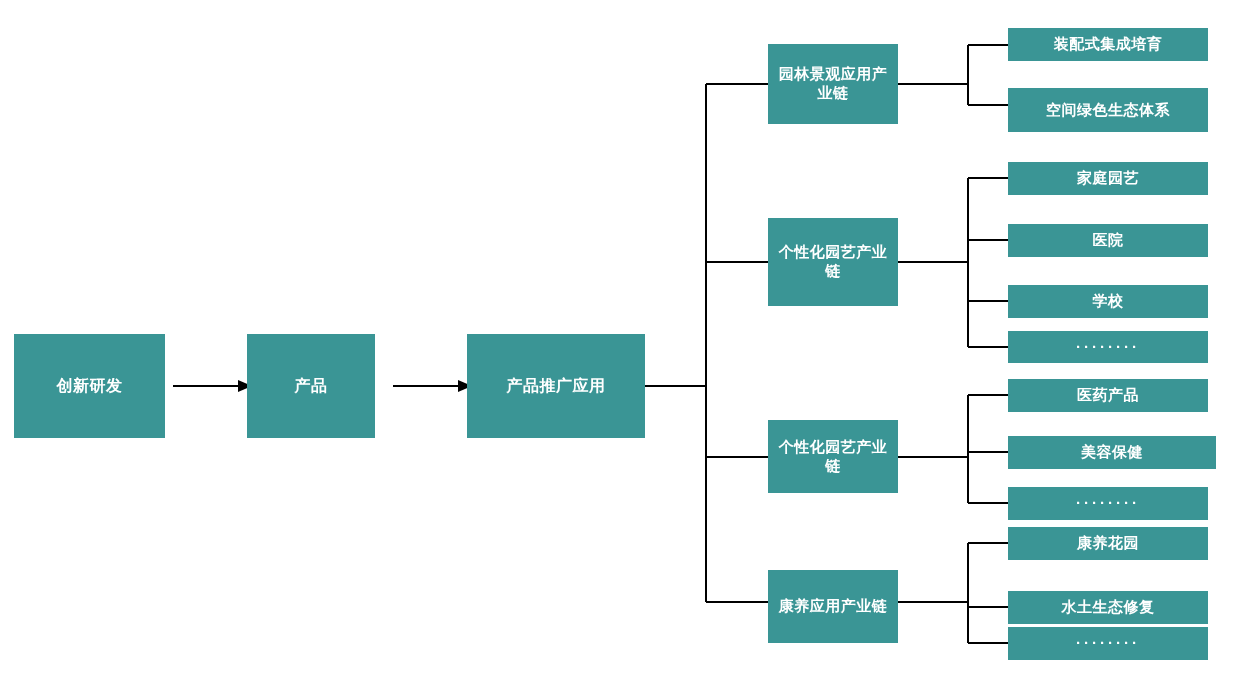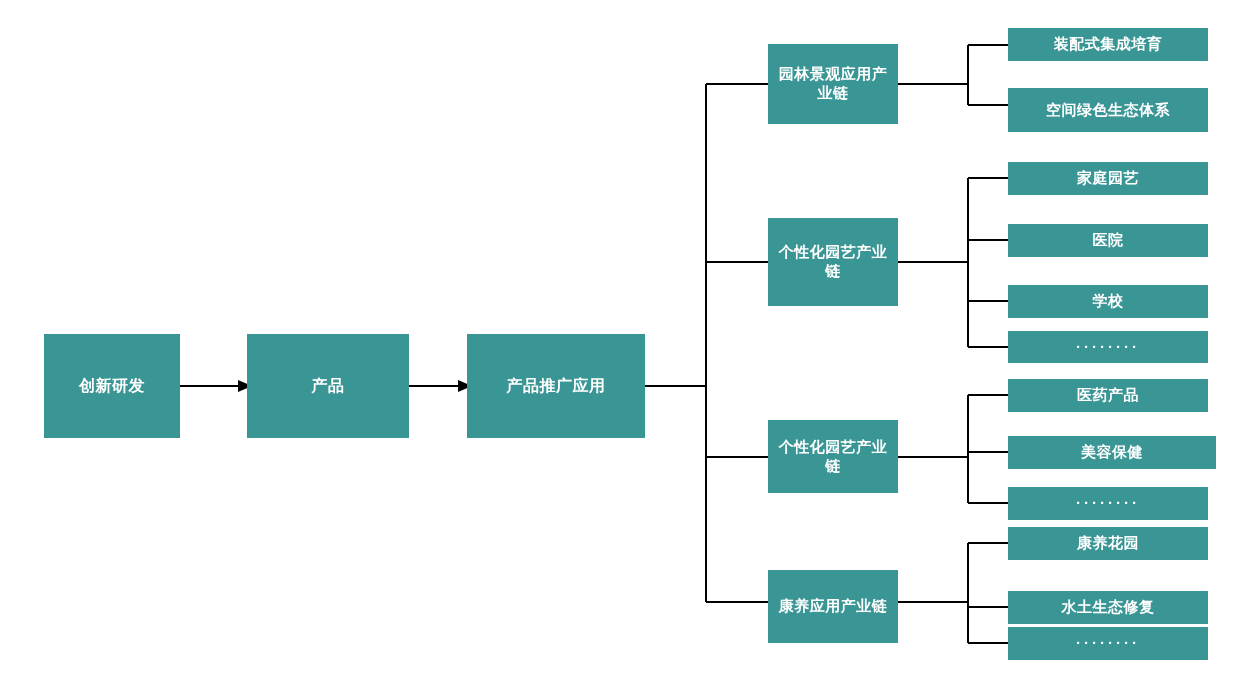--- a/index.html
+++ b/index.html
@@ -107,25 +107,25 @@
     <line x1="968" y1="452" x2="1008" y2="452"></line>
     <line x1="968" y1="503" x2="1008" y2="503"></line>
 
     <line x1="898" y1="602" x2="968" y2="602"></line>
     <line x1="968" y1="543" x2="968" y2="643"></line>
     <line x1="968" y1="543" x2="1008" y2="543"></line>
     <line x1="968" y1="607" x2="1008" y2="607"></line>
     <line x1="968" y1="643" x2="1008" y2="643"></line>
   </svg>
 
-  <div class="node level1" style="left:44px; top:334px; width:136px; height:104px;">
+  <div class="node level1" style="left:14px; top:334px; width:151px; height:104px;">
     <span class="label">创新研发</span>
   </div>
 
-  <div class="node level1" style="left:247px; top:334px; width:162px; height:104px;">
+  <div class="node level1" style="left:247px; top:334px; width:128px; height:104px;">
     <span class="label">产品</span>
   </div>
 
   <div class="node level1" style="left:467px; top:334px; width:178px; height:104px;">
     <span class="label">产品推广应用</span>
   </div>
 
   <div class="node level2" style="left:768px; top:44px; width:130px; height:80px;">
     <span class="label">园林景观应用产业链</span>
   </div>

